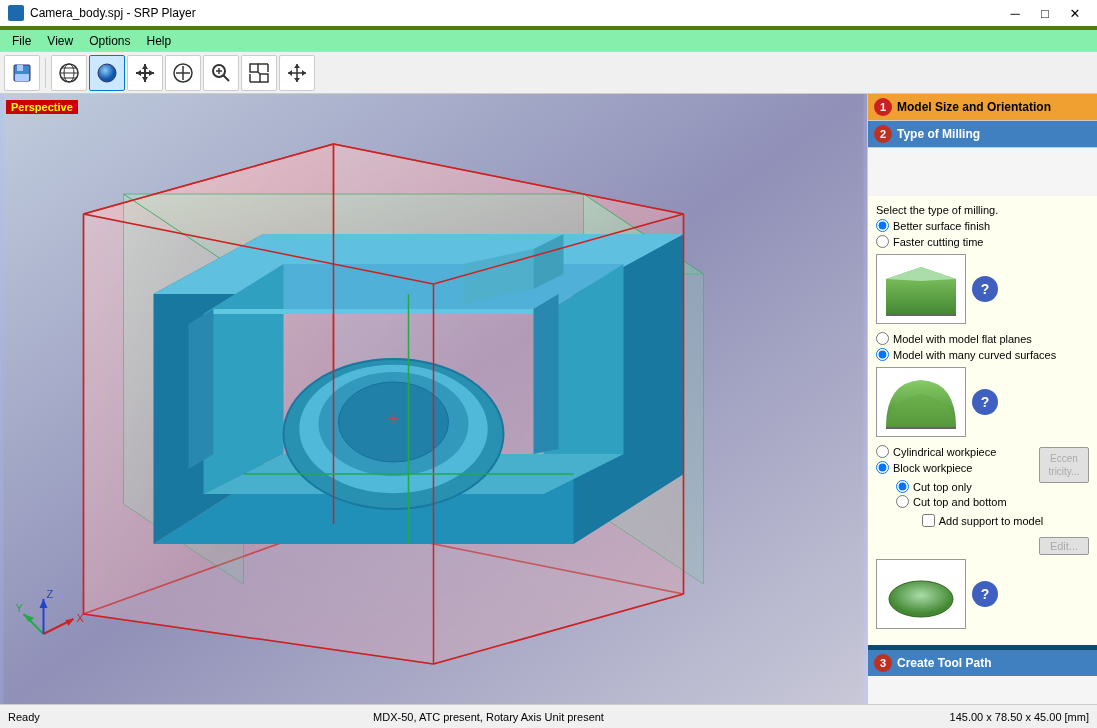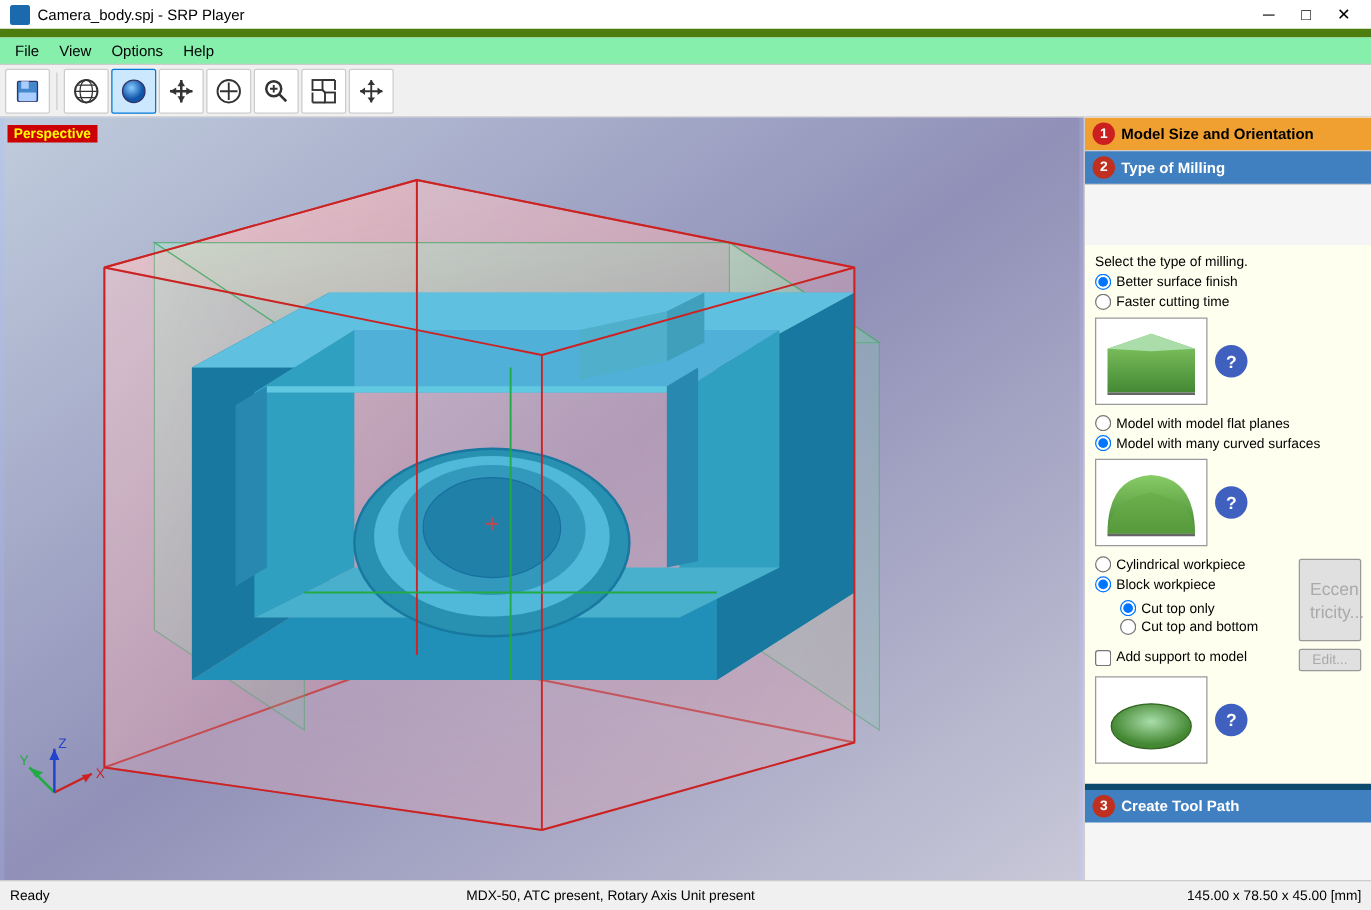--- a/index.html
+++ b/index.html
@@ -5,21 +5,21 @@
     * { box-sizing: border-box; margin: 0; padding: 0; }
     body { font-family: 'Segoe UI', Tahoma, sans-serif; font-size: 12px; background: #f0f0f0; width: 1097px; height: 728px; overflow: hidden; }
 
     
     #titlebar {
       background: #fff;
       height: 30px;
       display: flex;
       align-items: center;
       padding: 0 8px;
-      border-bottom: 7px solid #4d7c0f;
+      border-bottom: 4px solid #4d7c0f;
       user-select: none;
     }
     #titlebar .app-icon {
       width: 16px; height: 16px; margin-right: 6px;
       background: #1a6aad;
       border-radius: 2px;
     }
     #titlebar .title-text { font-size: 12px; color: #000; }
     #titlebar .win-controls { margin-left: auto; display: flex; gap: 2px; }
     #titlebar .win-btn {
@@ -164,22 +164,22 @@
       padding: 2px 10px;
       font-size: 11px;
       background: #e0e0e0;
       border: 1px solid #999;
       cursor: pointer;
       border-radius: 2px;
     }
     .edit-btn:disabled { color: #aaa; cursor: default; }
 
     .eccentricity-btn {
-      padding: 14px 8px;
-      font-size: 14px;
+      padding: 4px 8px;
+      font-size: 10px;
       background: #e0e0e0;
       border: 1px solid #999;
       cursor: pointer;
       border-radius: 2px;
       width: 50px;
       text-align: center;
       line-height: 1.3;
     }
     .eccentricity-btn:disabled { color: #aaa; cursor: default; }
 
@@ -522,21 +522,21 @@
             </div>
             <div class="radio-row">
               <input type="radio" name="cuttype" style="">
               <span>Cut top and bottom</span>
             </div>
           </div>
         </div>
         <button class="eccentricity-btn" disabled="" style="margin-left:4px;margin-top:2px;">Eccen<br>tricity...</button>
       </div>
 
-      <div class="divider-row" style="margin-top:6px;">
+      <div class="divider-row" style="margin-top:6px;flex-direction:column;">
         <div class="checkbox-row">
           <input type="checkbox" style="">
           <span>Add support to model</span>
         </div>
         <button class="edit-btn" disabled="" style="margin-left:auto;">Edit...</button>
       </div>
 
       <div class="preview-row">
         <div class="preview-img">
           <svg class="preview-svg" viewBox="0 0 80 60">

